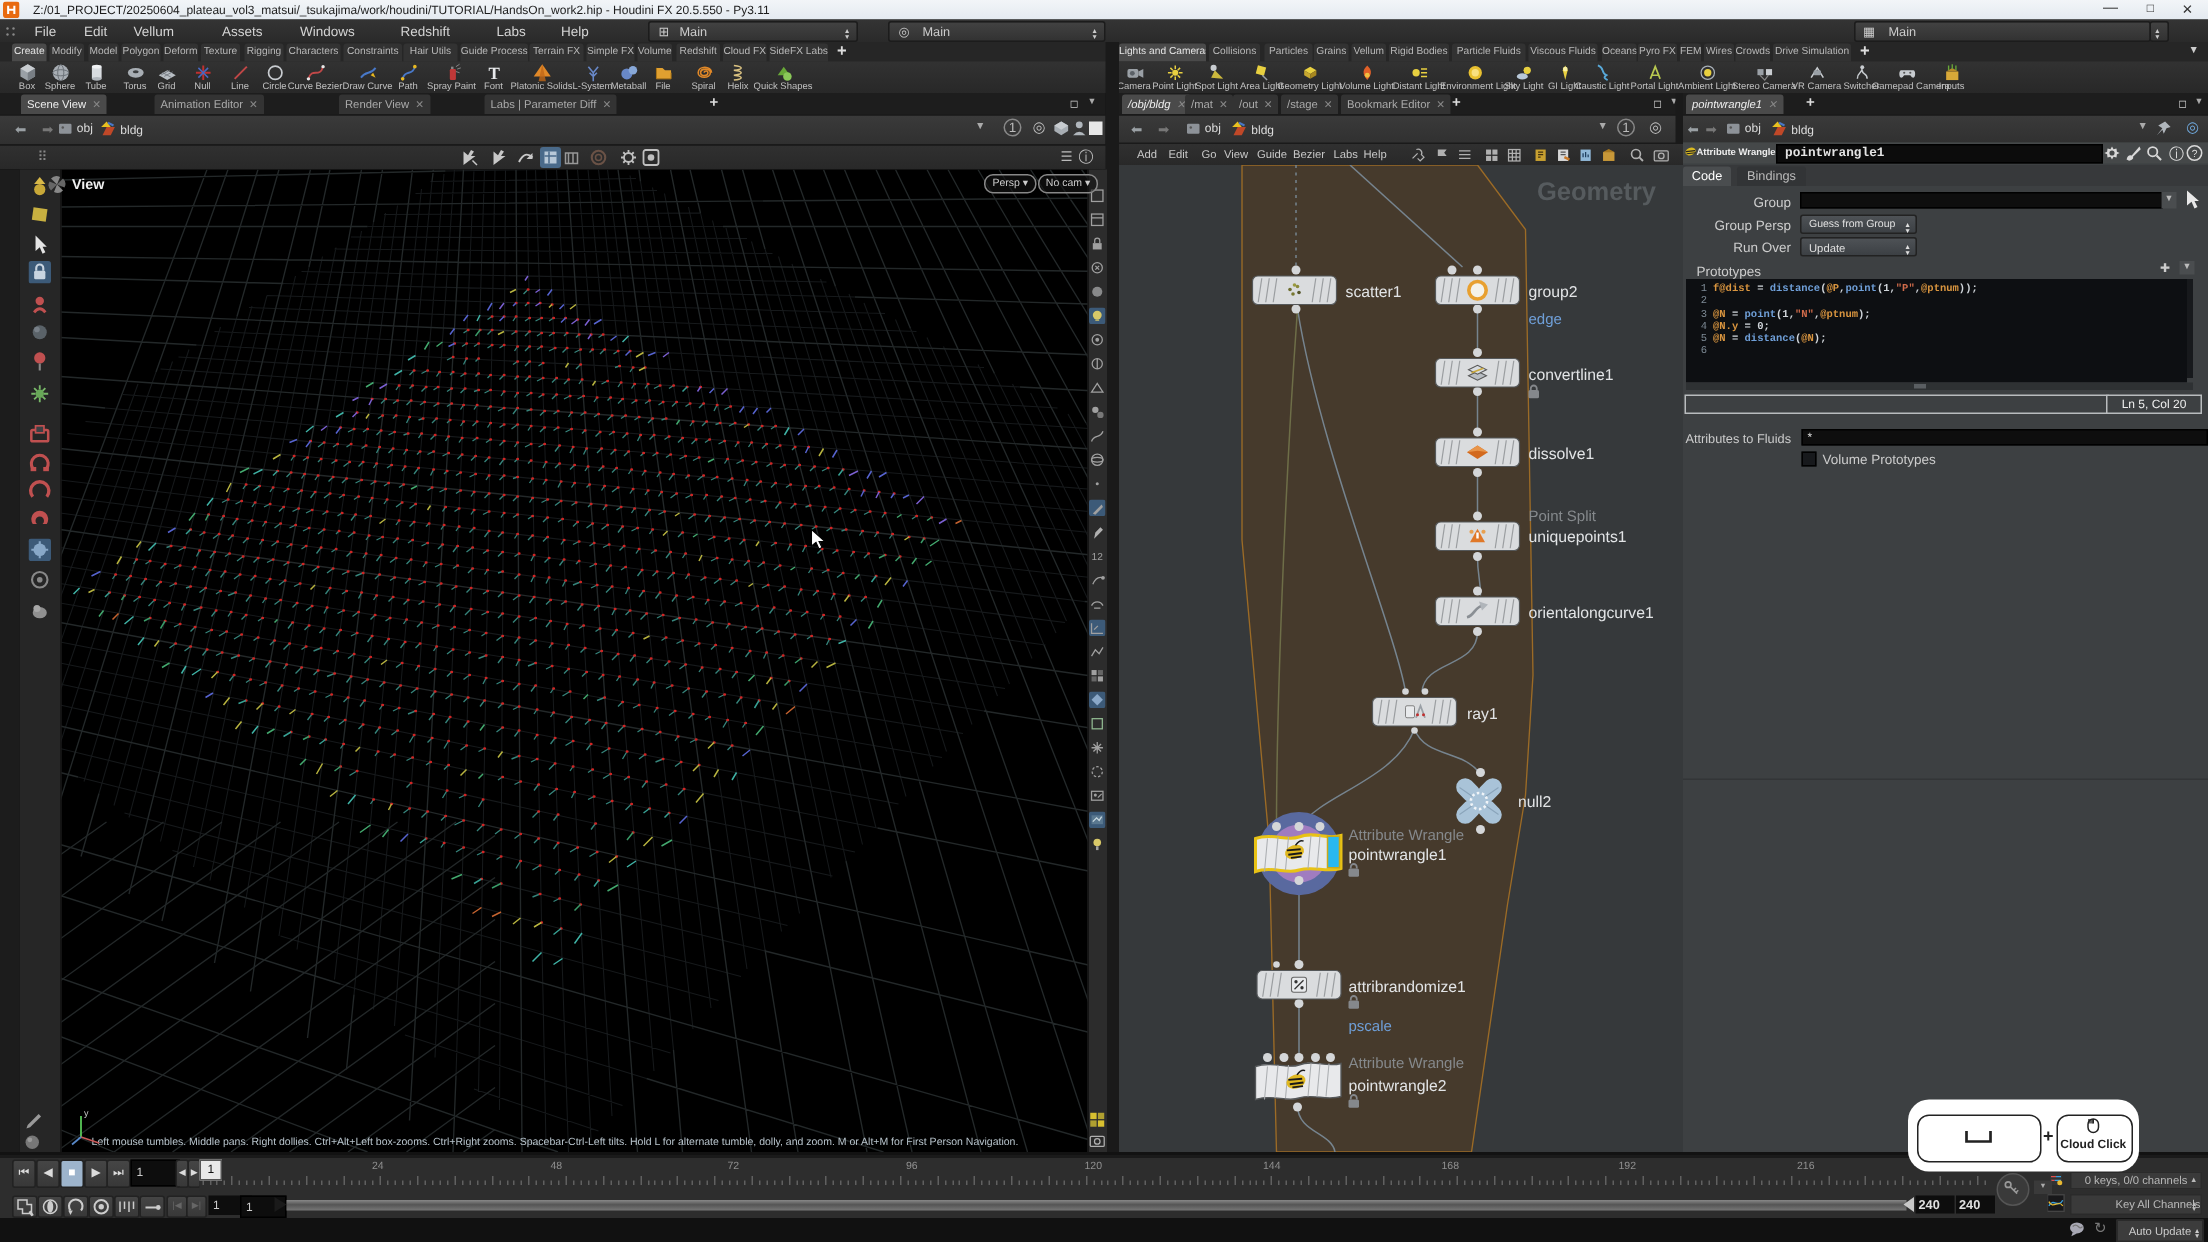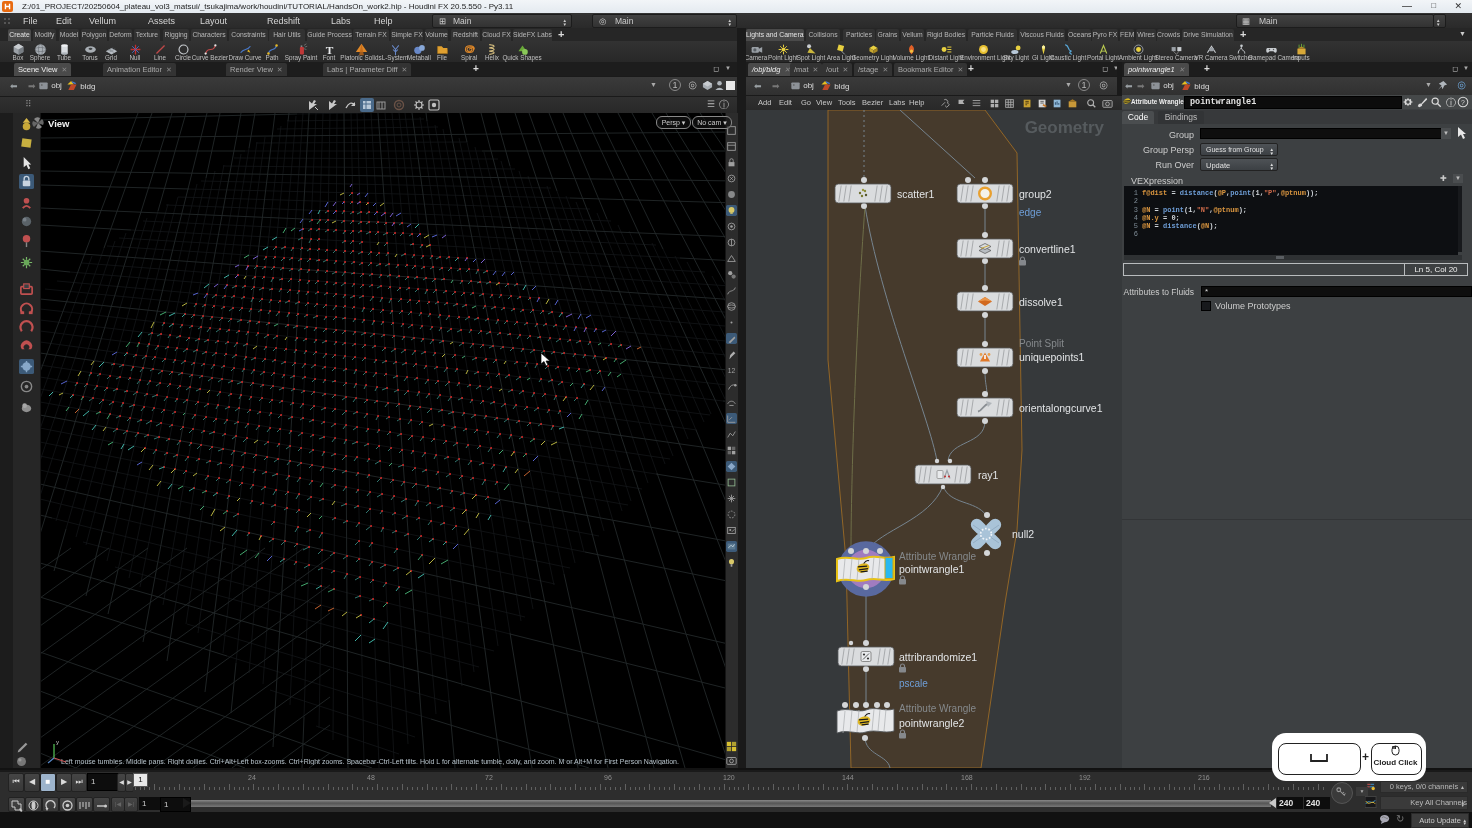--- a/index.html
+++ b/index.html
@@ -57,21 +57,21 @@
     <svg style="position:absolute;left:3px;top:4px" width="8" height="8" viewBox="0 0 8 8">
       <circle cx="2" cy="2" r="0.8" fill="#888"></circle>
       <circle cx="6" cy="2" r="0.8" fill="#888"></circle>
       <circle cx="2" cy="6" r="0.8" fill="#888"></circle>
       <circle cx="6" cy="6" r="0.8" fill="#888"></circle>
     </svg>
     <span class="menu" style="left:23px">File</span>
     <span class="menu" style="left:56px">Edit</span>
     <span class="menu" style="left:89px">Vellum</span>
     <span class="menu" style="left:148px">Assets</span>
-    <span class="menu" style="left:200px">Layout</span>
+    <span class="menu" style="left:200px">Windows</span>
     <span class="menu" style="left:267px">Redshift</span>
     <span class="menu" style="left:331px">Labs</span>
     <span class="menu" style="left:374px">Help</span>
     <div class="mcombo" style="left:432px;width:138px">
       <span style="position:absolute;left:6px;top:1px">⊞</span>
       <span style="position:absolute;left:20px;top:1px">Main</span>
       <span style="position:absolute;right:4px;top:2px"><span style="display:inline-block;line-height:3.4px;font-size:4.5px;vertical-align:middle">▲<br>▼</span></span>
     </div>
     <div class="mcombo" style="left:592px;width:143px">
       <span style="position:absolute;left:6px;top:1px">◎</span>
@@ -739,21 +739,21 @@
     <text x="10" y="8" fill="#ccc" font-size="6">y</text>
   </svg>
 <svg class="abs" style="left:540px;top:352px" width="12" height="16" viewBox="0 0 12 16">
     <path d="M1 1 L1 12 L4 9.5 L6 14 L8 13 L6 9 L10 9 Z" fill="#fff" stroke="#000" stroke-width="0.7"></path>
   </svg>
 <div class="toolbar" style="left:746px;top:95px;width:376px;height:15px;font-size:7.5px;color:#c8c8c8">
     <span style="position:absolute;left:12px;top:2px">Add</span>
     <span style="position:absolute;left:33px;top:2px">Edit</span>
     <span style="position:absolute;left:55px;top:2px">Go</span>
     <span style="position:absolute;left:70px;top:2px">View</span>
-    <span style="position:absolute;left:92px;top:2px">Tools</span>
+    <span style="position:absolute;left:92px;top:2px">Guide</span>
     <span style="position:absolute;left:116px;top:2px">Bezier</span>
     <span style="position:absolute;left:143px;top:2px">Labs</span>
     <span style="position:absolute;left:163px;top:2px">Help</span>
     <svg style="position:absolute;left:194px;top:2px" width="11" height="11" viewBox="0 0 13 13">
       <path d="M2 9 L6 5 M5 2 a3 3 0 0 1 4 4 L11 8 L8 11 L6 9" stroke="#b0b0b0" fill="none"></path>
     </svg>
     <svg style="position:absolute;left:210px;top:2px" width="11" height="11" viewBox="0 0 13 13">
       <path d="M3 11 V2 H10 L8 4.5 L10 7 H3" fill="#b0b0b0"></path>
     </svg>
     <svg style="position:absolute;left:225px;top:2px" width="11" height="11" viewBox="0 0 13 13">
@@ -1050,21 +1050,21 @@
 <div class="prow" style="left:1134px;top:145px;width:60px;text-align:right">Group Persp</div>
 <div class="pdrop" style="left:1200px;top:143px;width:76px;height:11px">
     <span style="position:absolute;left:5px;top:2px;font-size:7px;white-space:nowrap">Guess from Group</span>
     <span style="position:absolute;right:3px;top:2px"><span style="display:inline-block;line-height:3.4px;font-size:4.5px;vertical-align:middle">▲<br>▼</span></span>
   </div>
 <div class="prow" style="left:1146px;top:160px;width:48px;text-align:right">Run Over</div>
 <div class="pdrop" style="left:1200px;top:158px;width:76px;height:11px">
     <span style="position:absolute;left:5px;top:2px;font-size:7.5px">Update</span>
     <span style="position:absolute;right:3px;top:2px"><span style="display:inline-block;line-height:3.4px;font-size:4.5px;vertical-align:middle">▲<br>▼</span></span>
   </div>
-<div class="prow" style="left:1131px;top:176px">VEXpression</div>
+<div class="prow" style="left:1131px;top:176px">Prototypes</div>
 <span style="position:absolute;left:1440px;top:174px;color:#ccc;font-size:8px">✚</span>
 <div class="abs" style="left:1453px;top:174px;width:10px;height:9px;background:#4a4d4f;color:#bbb;font-size:6px;text-align:center;line-height:9px">▼</div>
 <div id="code" style="left:1124px;top:186px;width:334px;height:66px;padding-top:3px">
     <div><span class="lnum">1</span><span class="at">f@dist</span> <span class="pl">=</span> <span class="kb">distance</span><span class="pl">(</span><span class="at">@P</span><span class="pl">,</span><span class="kb">point</span><span class="pl">(1,</span><span class="st">"P"</span><span class="pl">,</span><span class="at">@ptnum</span><span class="pl">));</span></div>
     <div><span class="lnum">2</span></div>
     <div><span class="lnum">3</span><span class="at">@N</span> <span class="pl">=</span> <span class="kb">point</span><span class="pl">(1,</span><span class="st">"N"</span><span class="pl">,</span><span class="at">@ptnum</span><span class="pl">);</span></div>
     <div><span class="lnum">4</span><span class="at">@N.y</span> <span class="pl">= 0;</span></div>
     <div><span class="lnum">5</span><span class="at">@N</span> <span class="pl">=</span> <span class="kb">distance</span><span class="pl">(</span><span class="at">@N</span><span class="pl">);</span></div>
     <div><span class="lnum">6</span></div>
   </div>

